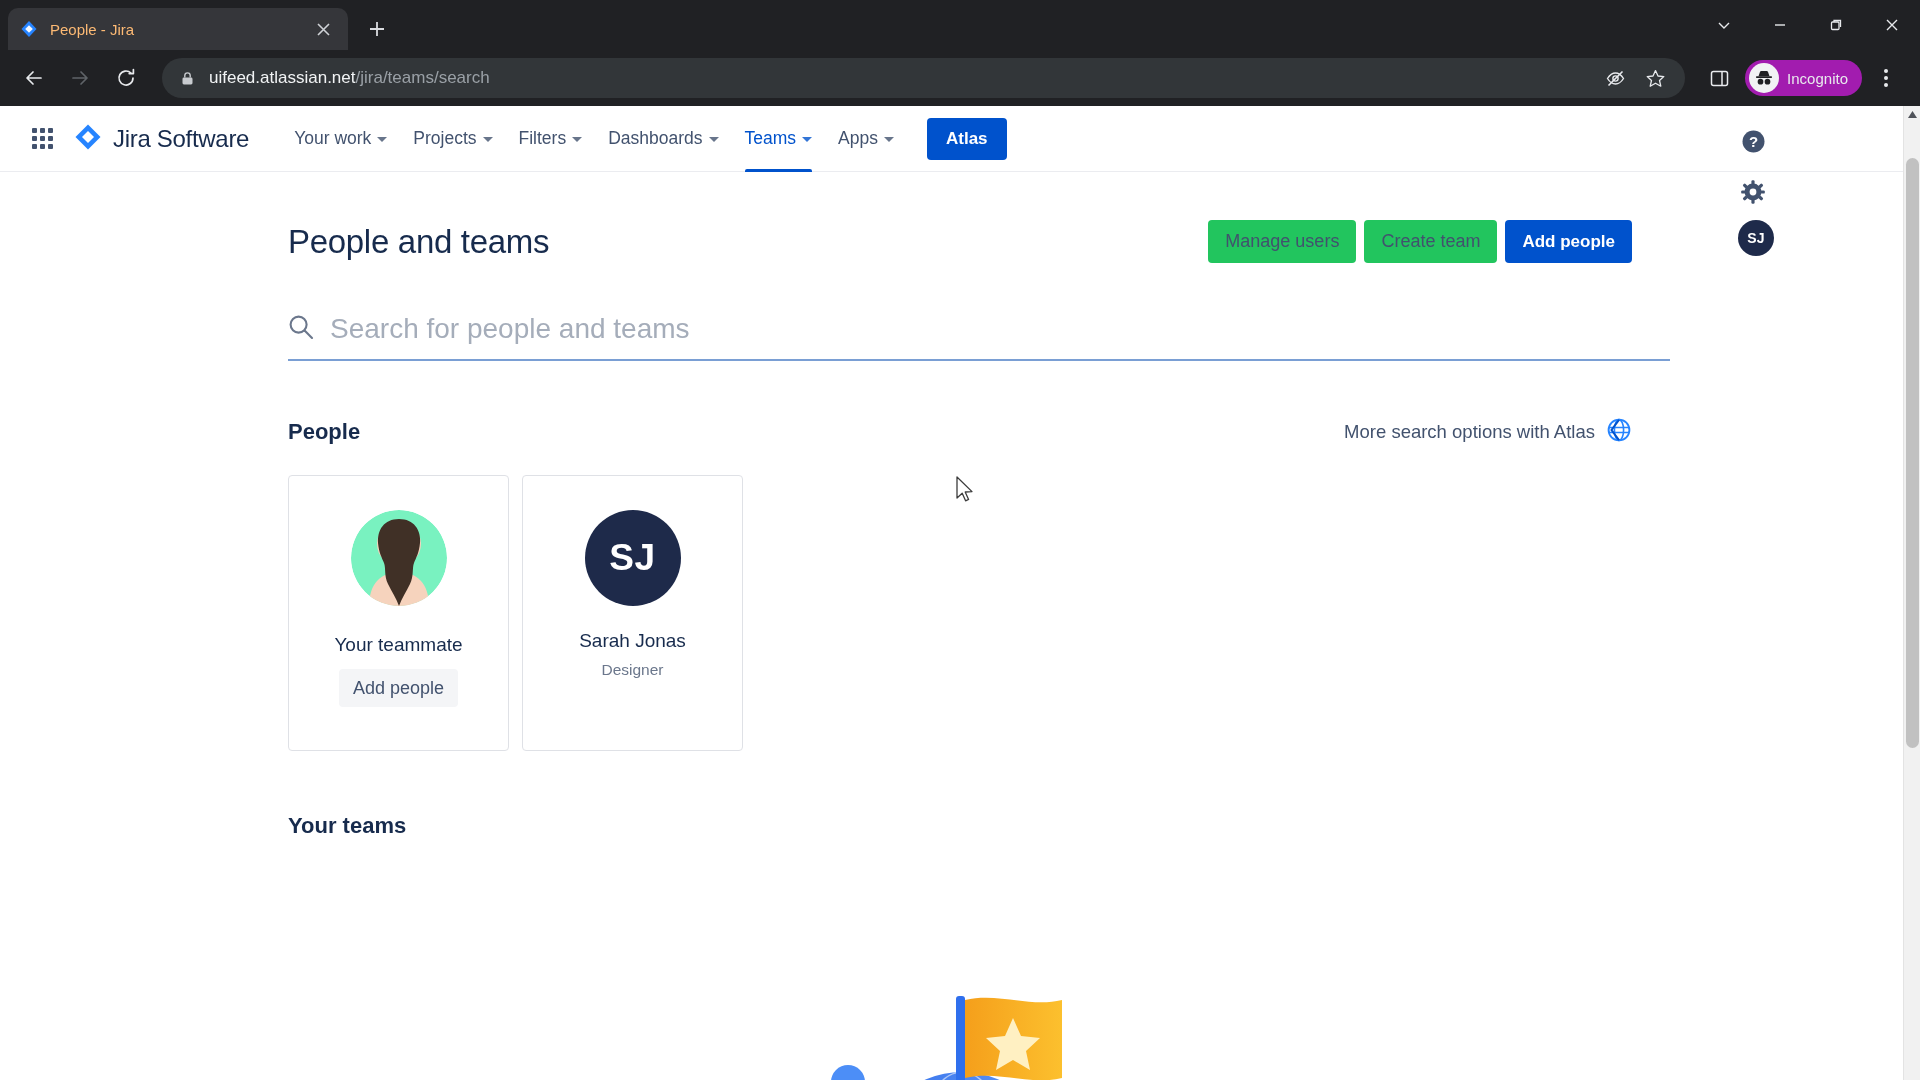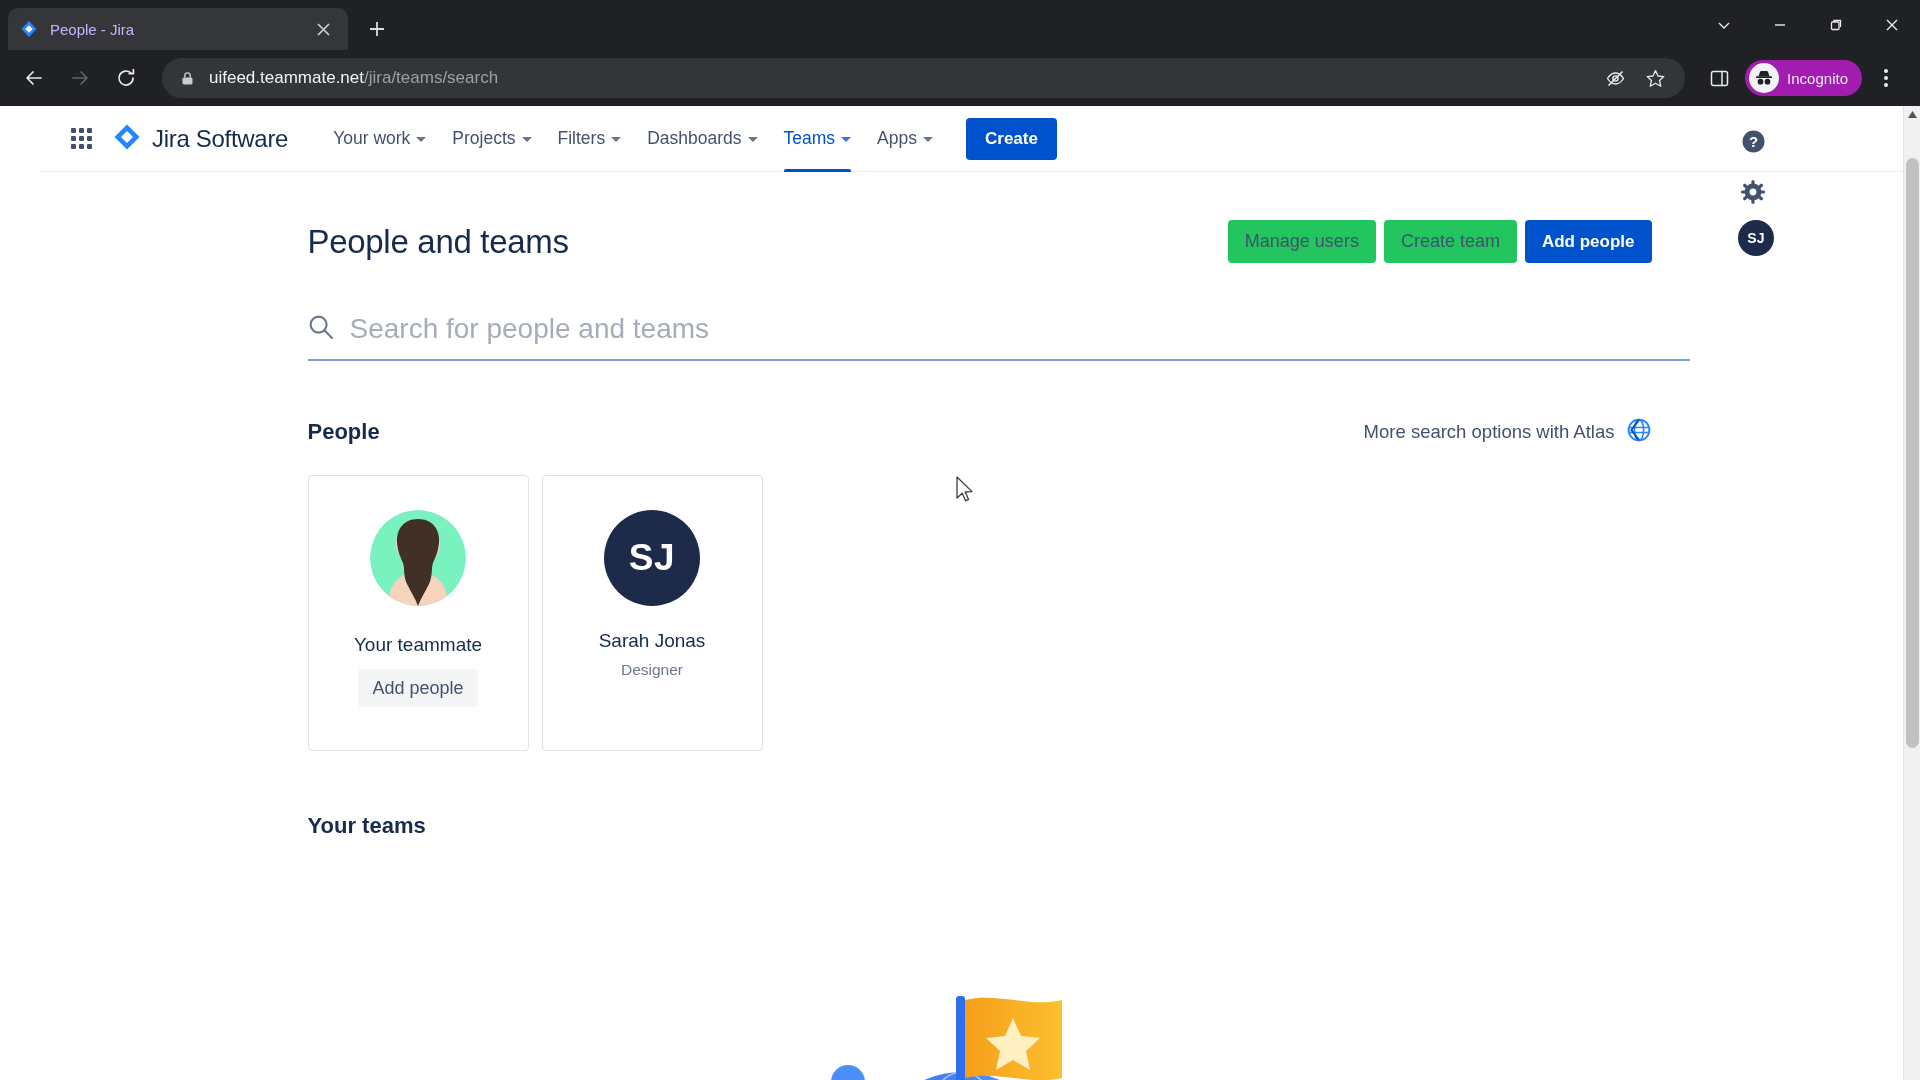--- a/index.html
+++ b/index.html
@@ -21,21 +21,21 @@
   .tab {
     width: 340px; height: 42px;
     background: #35363a;
     border-radius: 10px 10px 0 0;
     display: flex; align-items: center;
     padding: 0 12px;
     position: relative;
   }
   .tab-favicon { width: 18px; height: 18px; margin-right: 12px; flex: 0 0 auto; }
   .tab-title {
-    color: #c4b5fd; font-size: 15px;
+    color: #fdba74; font-size: 15px;
     white-space: nowrap; overflow: hidden; text-overflow: ellipsis;
     flex: 1 1 auto;
   }
   .tab-close {
     width: 26px; height: 26px; flex: 0 0 auto;
     display: flex; align-items: center; justify-content: center;
     color: #cfd2d6; font-size: 17px; border-radius: 50%;
   }
   .new-tab {
     width: 34px; height: 34px; margin-left: 12px; margin-bottom: 4px;
@@ -82,21 +82,21 @@
   }
   .incognito-avatar {
     width: 30px; height: 30px; border-radius: 50%;
     background: #f1f3f4; display: flex; align-items: center; justify-content: center;
   }
   .incognito-label { color: #e8eaed; font-size: 15px; }
   .kebab { width: 40px; height: 40px; display:flex; flex-direction:column; align-items:center; justify-content:center; gap:3px; margin-left:4px;}
   .kebab i { width:4px; height:4px; border-radius:50%; background:#e8eaed; display:block;}
 
   
-  .page { position: relative; width: 1920px; height: 974px; background: #fff; overflow: hidden; padding-left: 39px; }
+  .page { position: relative; width: 1920px; height: 974px; background: #fff; overflow: hidden; }
 
   .jira-nav {
     height: 66px; display: flex; align-items: center;
     padding: 0 18px 0 20px;
     border-bottom: 1px solid #ebecf0;
     background: #fff; position: relative;
   }
   .app-switcher { width: 44px; height: 44px; display: flex; align-items: center; justify-content: center; border-radius: 4px;}
   .grid9 { display: grid; grid-template-columns: repeat(3, 5px); grid-template-rows: repeat(3, 5px); gap: 3px;}
   .grid9 i { width:5px; height:5px; background:#42526e; border-radius:1px; display:block;}
@@ -276,21 +276,21 @@
         </svg>
     </div>
 
     <div class="omnibox">
       <span class="lock-icon">
         <svg width="15" height="15" viewBox="0 0 15 15">
             <rect x="2.5" y="6.5" width="10" height="7" rx="1.4" fill="#c8cbcf"></rect>
             <path d="M4.8 6.5 V4.6 a2.7 2.7 0 0 1 5.4 0 V6.5" stroke="#c8cbcf" stroke-width="1.4" fill="none"></path>
           </svg>
       </span>
-      <span class="url-text"><span class="url-host">uifeed.teammate.net</span><span>/jira/teams/search</span></span>
+      <span class="url-text"><span class="url-host">uifeed.atlassian.net</span><span>/jira/teams/search</span></span>
       <span class="omni-right">
         <span class="omni-icon">
           <svg width="21" height="21" viewBox="0 0 21 21">
               <path d="M2.5 10.5 C5 6.5 8 5 10.5 5 s5.5 1.5 8 5.5 c-2.5 4 -5.5 5.5 -8 5.5 s-5.5 -1.5 -8 -5.5 Z" stroke="#e8eaed" stroke-width="1.4" fill="none"></path>
               <circle cx="10.5" cy="10.5" r="2.6" stroke="#e8eaed" stroke-width="1.4" fill="none"></circle>
               <path d="M3.5 17.5 L17.5 3.5" stroke="#e8eaed" stroke-width="1.6"></path>
             </svg>
         </span>
         <span class="omni-icon">
           <svg width="21" height="21" viewBox="0 0 21 21">
@@ -373,21 +373,21 @@
       <div class="navitem active">
         <span>Teams</span>
         <span class="chev"></span>
       </div>
       <div class="navitem">
         <span>Apps</span>
         <span class="chev"></span>
       </div>
     </div>
 
-    <button class="create-btn">Create</button>
+    <button class="create-btn">Atlas</button>
 
     <div class="nav-right">
       <div class="jsearch">
         <span>
           <svg width="17" height="17" viewBox="0 0 17 17">
               <circle cx="7" cy="7" r="5.2" stroke="#42526e" stroke-width="1.7" fill="none"></circle>
               <path d="M11 11 L15.5 15.5" stroke="#42526e" stroke-width="1.7" stroke-linecap="round"></path>
             </svg>
         </span>
         <span class="jsearch-ph">Search</span>

